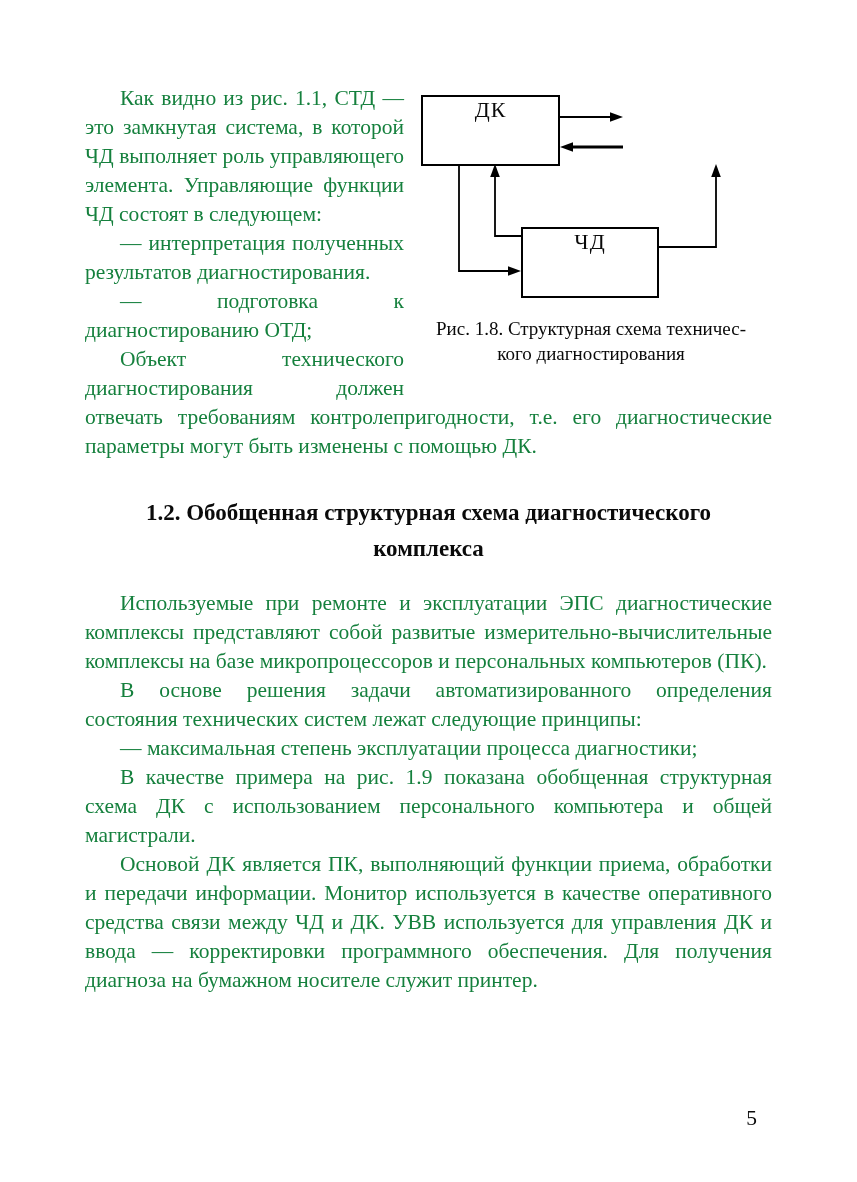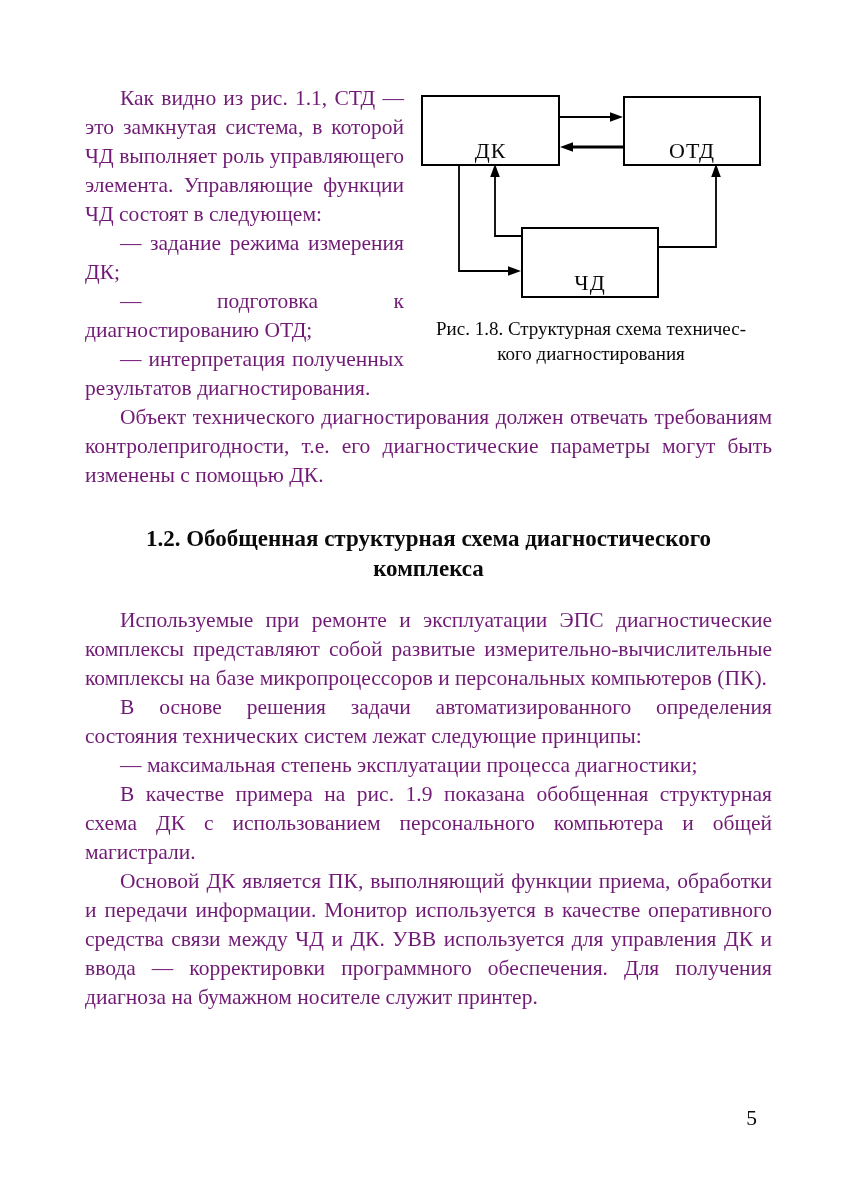--- a/index.html
+++ b/index.html
@@ -9,46 +9,46 @@
     font-family:"Liberation Serif","DejaVu Serif",serif;
     color:#000;
   }
   .page {
     position:relative; width:857px; height:1182px;
     background:#ffffff; padding:84px 85px 0 85px;
   }
   .content { width:687px; }
   p {
     font-size:21.5px; line-height:29px; text-align:justify;
-    color:#701a75;
+    color:#15803d;
   }
   .indent { text-indent:35px; }
 
   
   .figure-float {
     float:right; width:362px; margin:0 0 14px 6px;
   }
   .diagram { position:relative; width:362px; height:212px; }
   .dbox {
     position:absolute; border:2px solid #000; background:#fff;
-    display:flex; align-items:flex-end; justify-content:center;
+    display:flex; align-items:flex-start; justify-content:center;
     font-size:22px; letter-spacing:1px; color:#0a0a0a;
   }
   .dbox-dk  { left:11px;  top:11px;  width:139px; height:71px; }
   .dbox-otd { left:213px; top:12px;  width:138px; height:70px; }
   .dbox-chd { left:111px; top:143px; width:138px; height:71px; }
   .arrows { position:absolute; left:0; top:0; width:362px; height:212px; }
   .caption {
     margin-top:20px; text-align:center;
     font-size:19px; line-height:25px; color:#0a0a0a;
   }
 
   
   h2.section-heading {
-    clear:none; font-size:23px; font-weight:bold; line-height:30px;
+    clear:none; font-size:23px; font-weight:bold; line-height:36px;
     text-align:center; margin:34px 30px 22px 30px; color:#0a0a0a;
   }
 
   .page-number {
     position:absolute; top:1106px; right:100px;
     font-size:21.5px; color:#0a0a0a;
   }
 </style>
 </head>
 <body>
@@ -71,37 +71,33 @@
 
           <polyline points="111,152 85,152 85,91" fill="none" stroke="#000" stroke-width="1.8"></polyline>
           <polygon points="85,80 80.2,93 89.8,93" fill="#000"></polygon>
 
           <polyline points="249,163 306,163 306,91" fill="none" stroke="#000" stroke-width="1.8"></polyline>
           <polygon points="306,80 301.2,93 310.8,93" fill="#000"></polygon>
         </svg>
         <div class="dbox dbox-dk">
           <span>ДК</span>
         </div>
-        <div class="dbox dbox-otd">
-          <span>ОТД</span>
-        </div>
         <div class="dbox dbox-chd">
           <span>ЧД</span>
         </div>
       </div>
       <div class="caption">
         <span>Рис. 1.8. Структурная схема техничес-</span><br>
         <span>кого диагностирования</span>
       </div>
     </div>
 
     <p class="indent">Как видно из рис. 1.1, СТД — это замкнутая система, в которой ЧД выполняет роль управляющего элемента. Управляющие функции ЧД состоят в следующем:</p>
-    <p class="indent">— задание режима измерения ДК;</p>
+    <p class="indent">— интерпретация полученных результатов диагностирования.</p>
     <p class="indent">— подготовка к диагностированию ОТД;</p>
-    <p class="indent">— интерпретация полученных результатов диагностирования.</p>
     <p class="indent">Объект технического диагностирования должен отвечать требованиям контролепригодности, т.е. его диагностические параметры могут быть изменены с помощью ДК.</p>
 
     <h2 class="section-heading">1.2. Обобщенная структурная схема диагностического комплекса</h2>
 
     <p class="indent">Используемые при ремонте и эксплуатации ЭПС диагностические комплексы представляют собой развитые измерительно-вычислительные комплексы на базе микропроцессоров и персональных компьютеров (ПК).</p>
     <p class="indent">В основе решения задачи автоматизированного определения состояния технических систем лежат следующие принципы:</p>
     <p class="indent">— максимальная степень эксплуатации процесса диагностики;</p>
     <p class="indent">В качестве примера на рис. 1.9 показана обобщенная структурная схема ДК с использованием персонального компьютера и общей магистрали.</p>
     <p class="indent">Основой ДК является ПК, выполняющий функции приема, обработки и передачи информации. Монитор используется в качестве оперативного средства связи между ЧД и ДК. УВВ используется для управления ДК и ввода — корректировки программного обеспечения. Для получения диагноза на бумажном носителе служит принтер.</p>
   </div>

